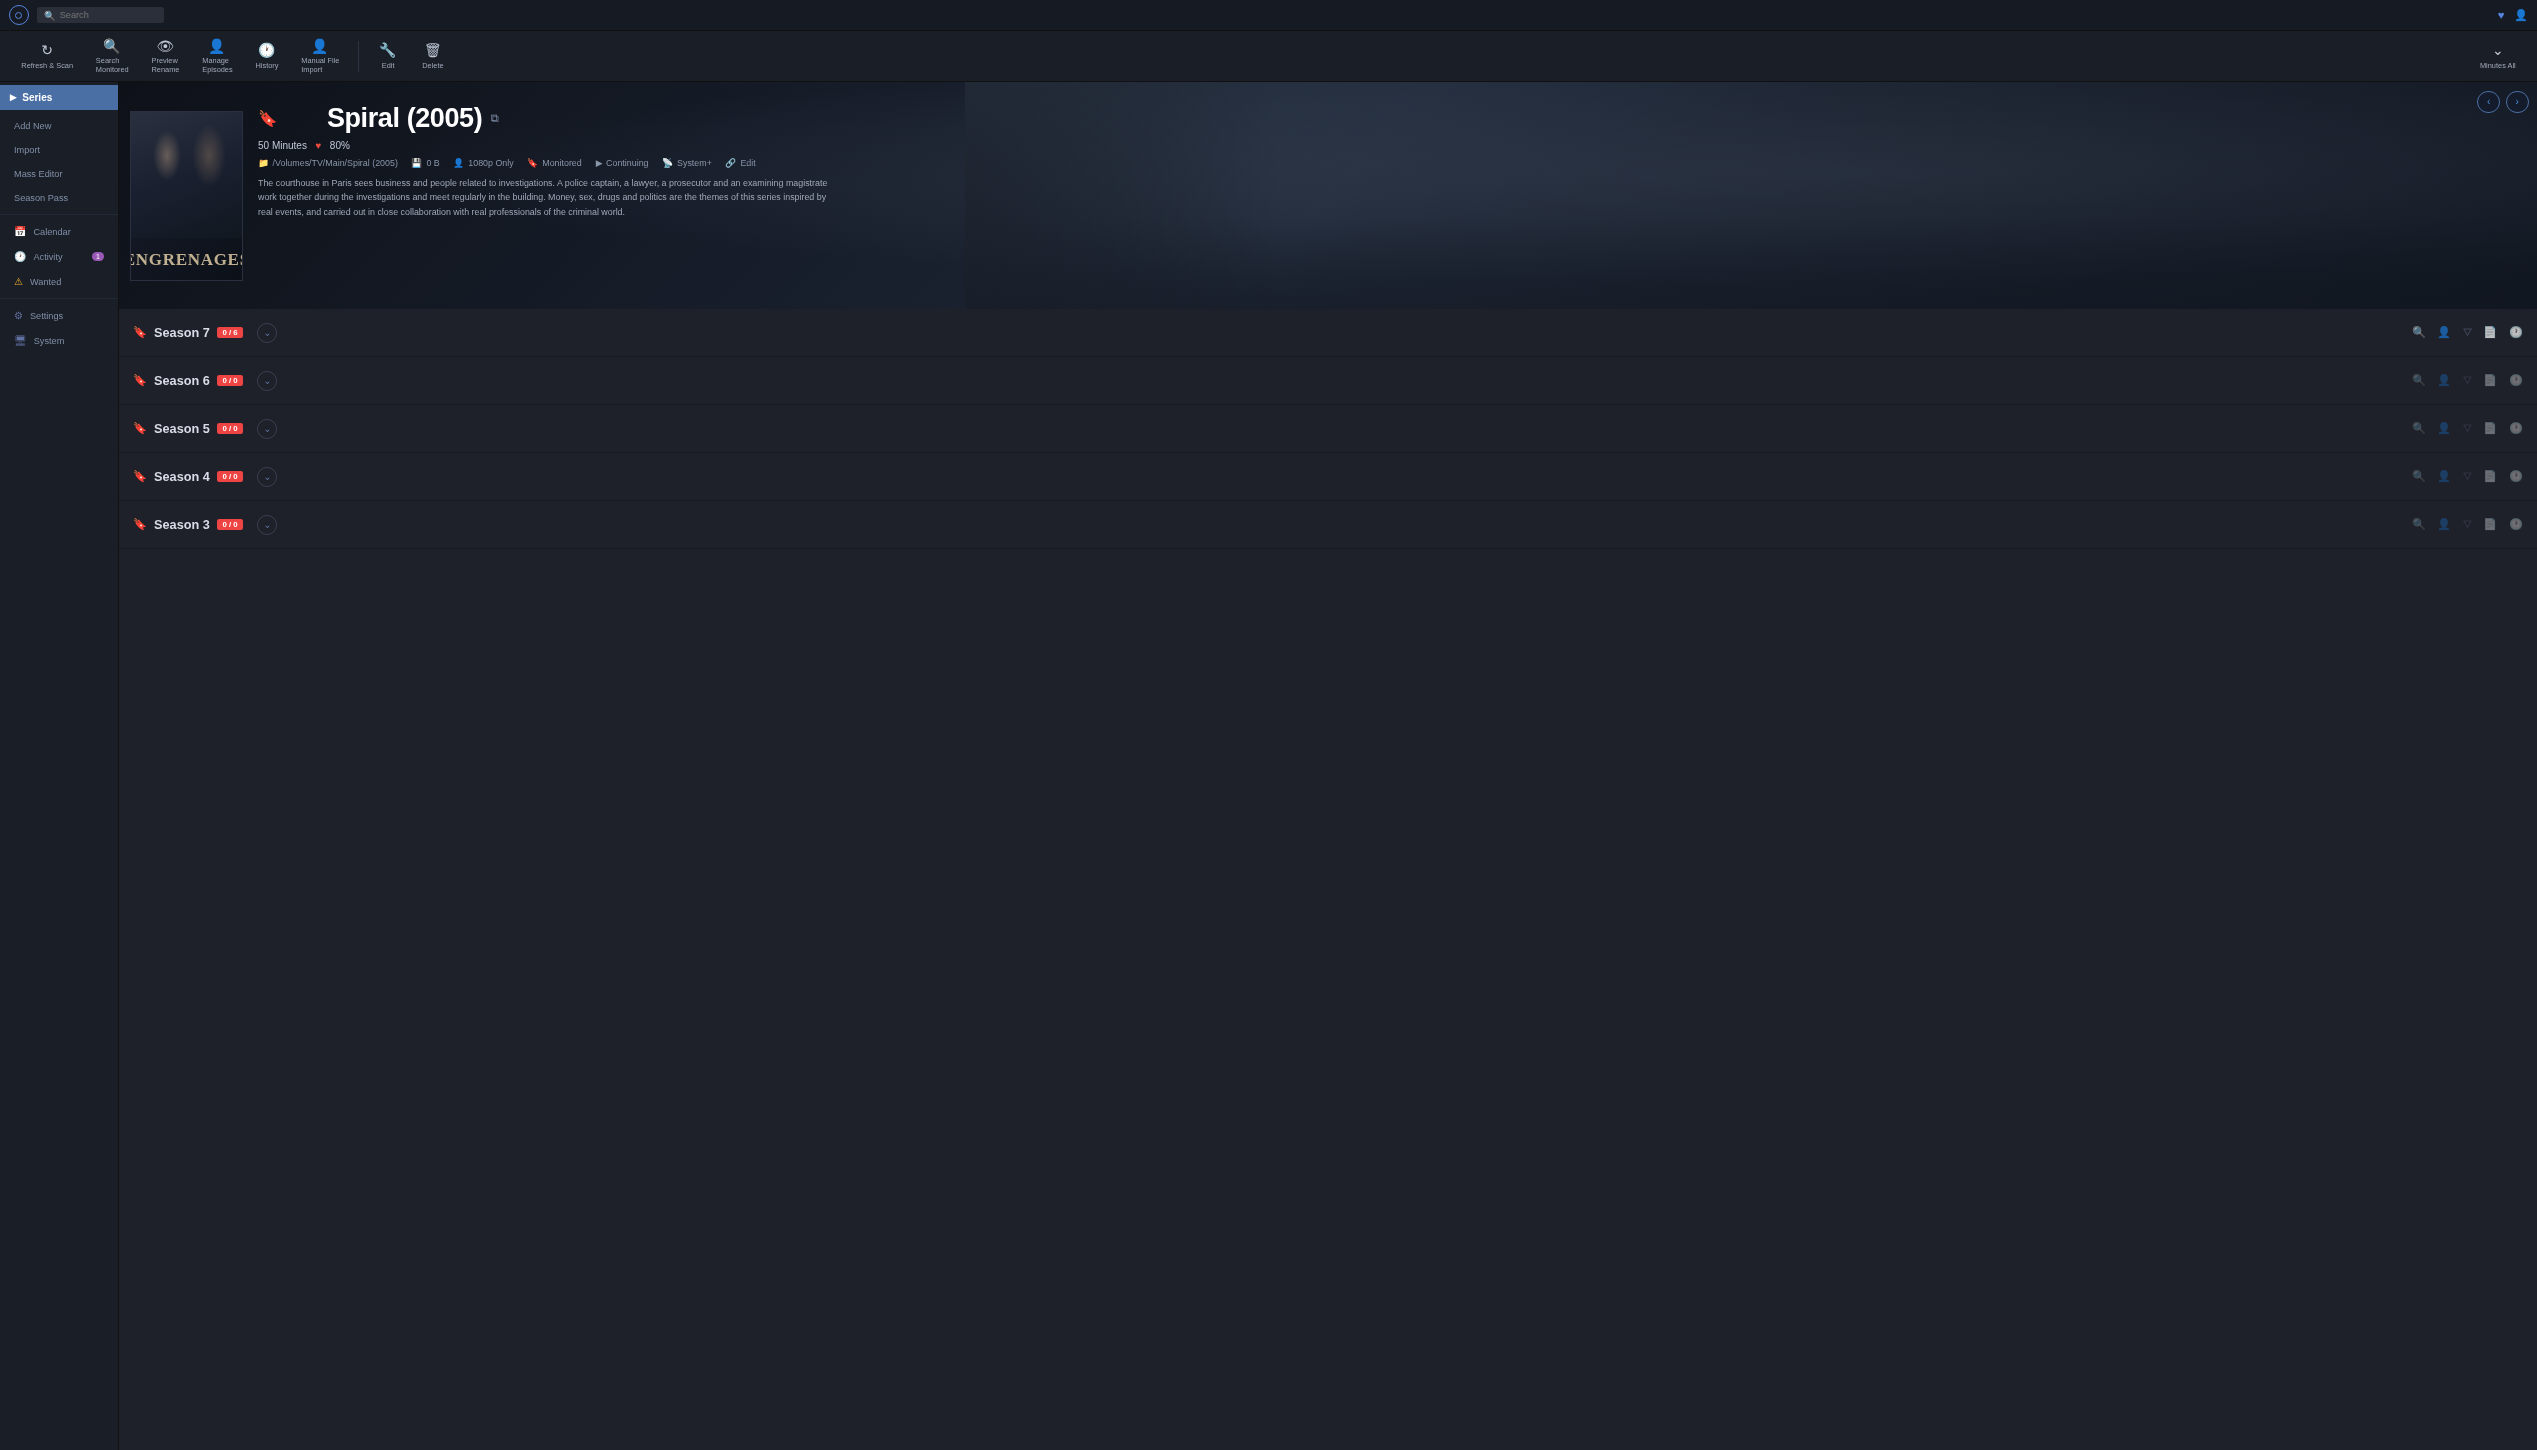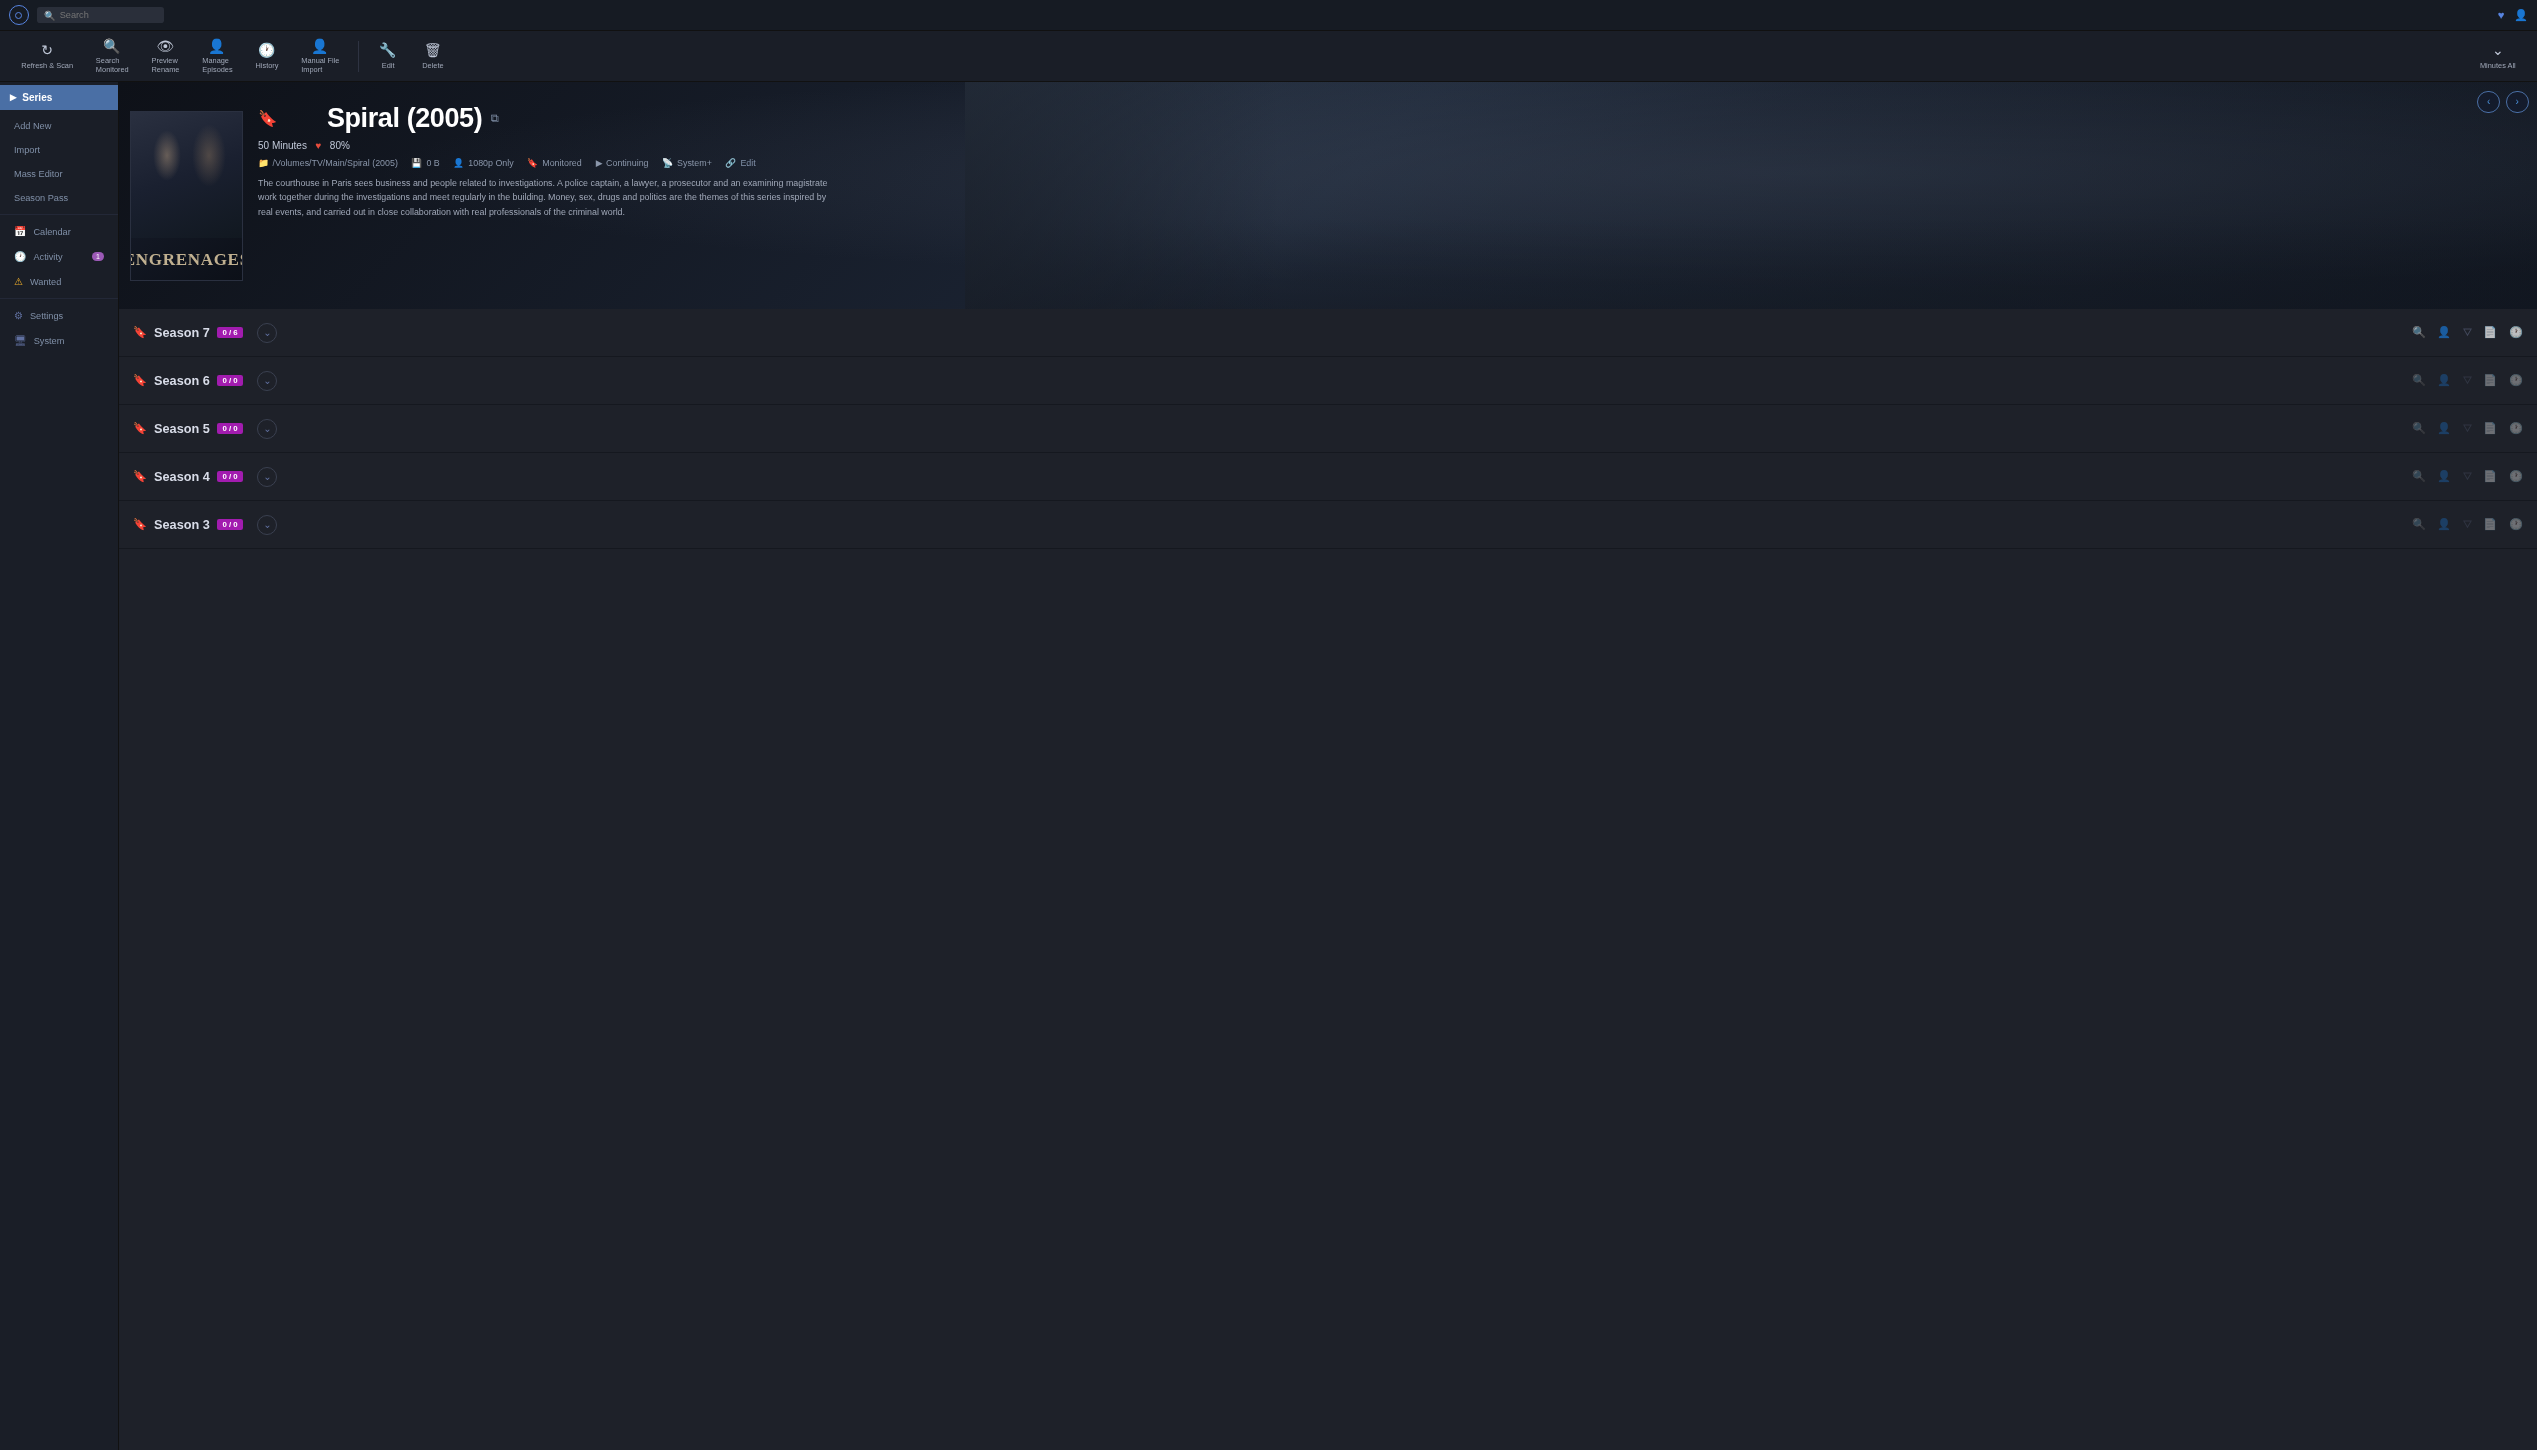--- a/index.html
+++ b/index.html
@@ -325,21 +325,21 @@
     }
     .season-bookmark { color: #e0e0e0; font-size: 11.3px; margin-right: 7px; }
     .season-bookmark.monitored { color: #4a90d9; }
     .season-name {
       font-size: 12.7px;
       font-weight: 600;
       color: #d8dce8;
       margin-right: 7px;
     }
     .season-badge {
-      background: #a21caf;
+      background: #ef4444;
       color: #fff;
       font-size: 7.8px;
       font-weight: 600;
       padding: 1.4px 5.7px;
       border-radius: 2.1px;
     }
     .season-expand {
       margin-left: 14px;
       width: 20px; height: 20px;
       border-radius: 50%;

